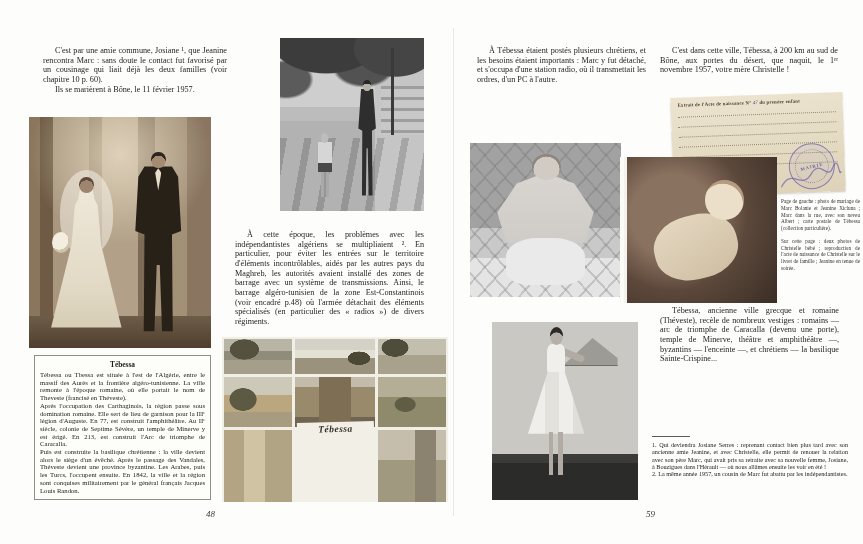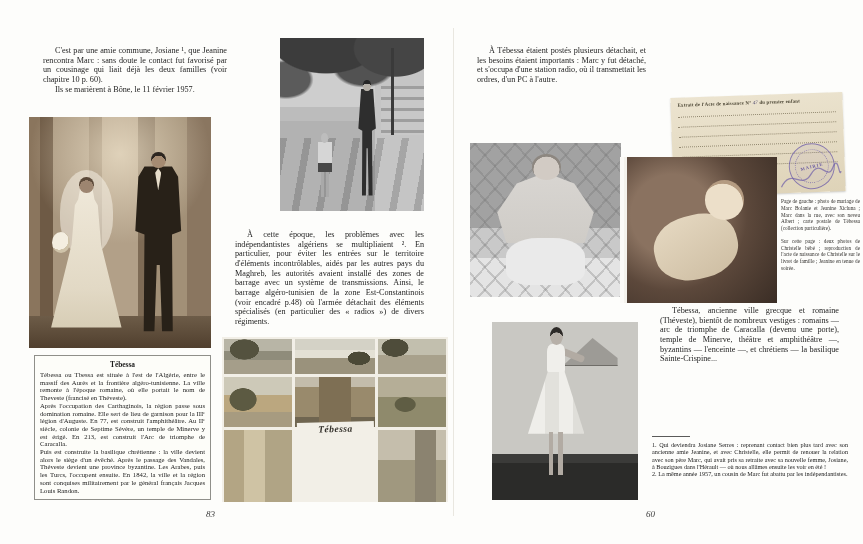--- a/index.html
+++ b/index.html
@@ -183,26 +183,29 @@
     <div class="pc-cell c3"></div>
     <div class="pc-cell c4"></div>
     <div class="pc-cell c5"></div>
     <div class="pc-cell c6"></div>
     <div class="pc-cell c7"></div>
     <div class="pc-cell c8"></div>
     <div class="pc-cell c9"></div>
     <div class="pc-label">Tébessa</div>
   </div>
 
-  <div class="abs pagenum" style="left:206px;top:509px;">83</div>
+  <div class="abs pagenum" style="left:206px;top:509px;">48</div>
 
   <div class="abs body-text" style="left:469px;top:46px;width:177px;">
-    <p>À Tébessa étaient postés plusieurs détachait, et les besoins étaient importants : Marc y fut détaché, et s'occupa d'une station radio, où il transmettait les ordres, d'un PC à l'autre.</p>
-  </div>
-
+    <p>À Tébessa étaient postés plusieurs chrétiens, et les besoins étaient importants : Marc y fut détaché, et s'occupa d'une station radio, où il transmettait les ordres, d'un PC à l'autre.</p>
+  </div>
+
+  <div class="abs body-text" style="left:652px;top:46px;width:186px;">
+    <p>C'est dans cette ville, Tébessa, à 200 km au sud de Bône, aux portes du désert, que naquit, le 1ᵉʳ novembre 1957, votre mère Christelle !</p>
+  </div>
 
   <div class="abs certificate" style="left:672px;top:95px;width:172px;height:99px;">
     <div class="cert-header">
       <span>Extrait de l'Acte de naissance N°</span>
       <span class="hw">47</span>
       <span>du premier enfant</span>
     </div>
     <div class="cert-line"><span class="hw">Le premier novembre mil neuf cent cinquante-sept</span></div>
     <div class="cert-line" style="padding-left:14px;"><span class="hw">est née Christelle</span></div>
     <div class="cert-line"><span class="hw">du sexe féminin</span></div>
@@ -228,36 +231,36 @@
     <div class="baby2-body"></div>
     <div class="baby2-head"></div>
   </div>
 
   <div class="abs caption" style="left:781px;top:198px;width:79px;">
     <p>Page de gauche : photo de mariage de Marc Bolanie et Jeanine Xicluna ; Marc dans la rue, avec son neveu Albert ; carte postale de Tébessa (collection particulière).</p>
     <p>Sur cette page : deux photos de Christelle bébé ; reproduction de l'acte de naissance de Christelle sur le livret de famille ; Jeanine en tenue de soirée.</p>
   </div>
 
   <div class="abs body-text" style="left:652px;top:306px;width:187px;">
-    <p>Tébessa, ancienne ville grecque et romaine (Théveste), bientôt de nombreux vestiges : romains — arc de triomphe de Caracalla (devenu une porte), temple de Minerve, théâtre et amphithéâtre —, byzantins — l'enceinte —, et chrétiens — la basilique Sainte-Crispine...</p>
+    <p>Tébessa, ancienne ville grecque et romaine (Théveste), recèle de nombreux vestiges : romains — arc de triomphe de Caracalla (devenu une porte), temple de Minerve, théâtre et amphithéâtre —, byzantins — l'enceinte —, et chrétiens — la basilique Sainte-Crispine...</p>
   </div>
 
   <div class="photo woman" style="left:492px;top:322px;width:146px;height:178px;">
     <div class="woman-roof"></div>
     <div class="woman-fence"></div>
     <div class="woman-figure">
       <div class="w-arm"></div>
       <div class="w-skirt"></div>
       <div class="w-bodice"></div>
       <div class="w-legs"></div>
       <div class="w-head"></div>
     </div>
   </div>
 
   <div class="abs fn-rule" style="left:652px;top:436px;width:38px;"></div>
   <div class="abs footnotes" style="left:652px;top:441px;width:196px;">
     <p>1. Qui deviendra Josiane Serres : reprenant contact bien plus tard avec son ancienne amie Jeanine, et avec Christelle, elle permit de renouer la relation avec son père Marc, qui avait pris sa retraite avec sa nouvelle femme, Josiane, à Bouzigues dans l'Hérault — où nous allâmes ensuite les voir en été !</p>
     <p>2. La même année 1957, un cousin de Marc fut abattu par les indépendantistes.</p>
   </div>
 
-  <div class="abs pagenum" style="left:646px;top:509px;">60</div>
+  <div class="abs pagenum" style="left:646px;top:509px;">59</div>
 
 </div>
 
 </body></html>

